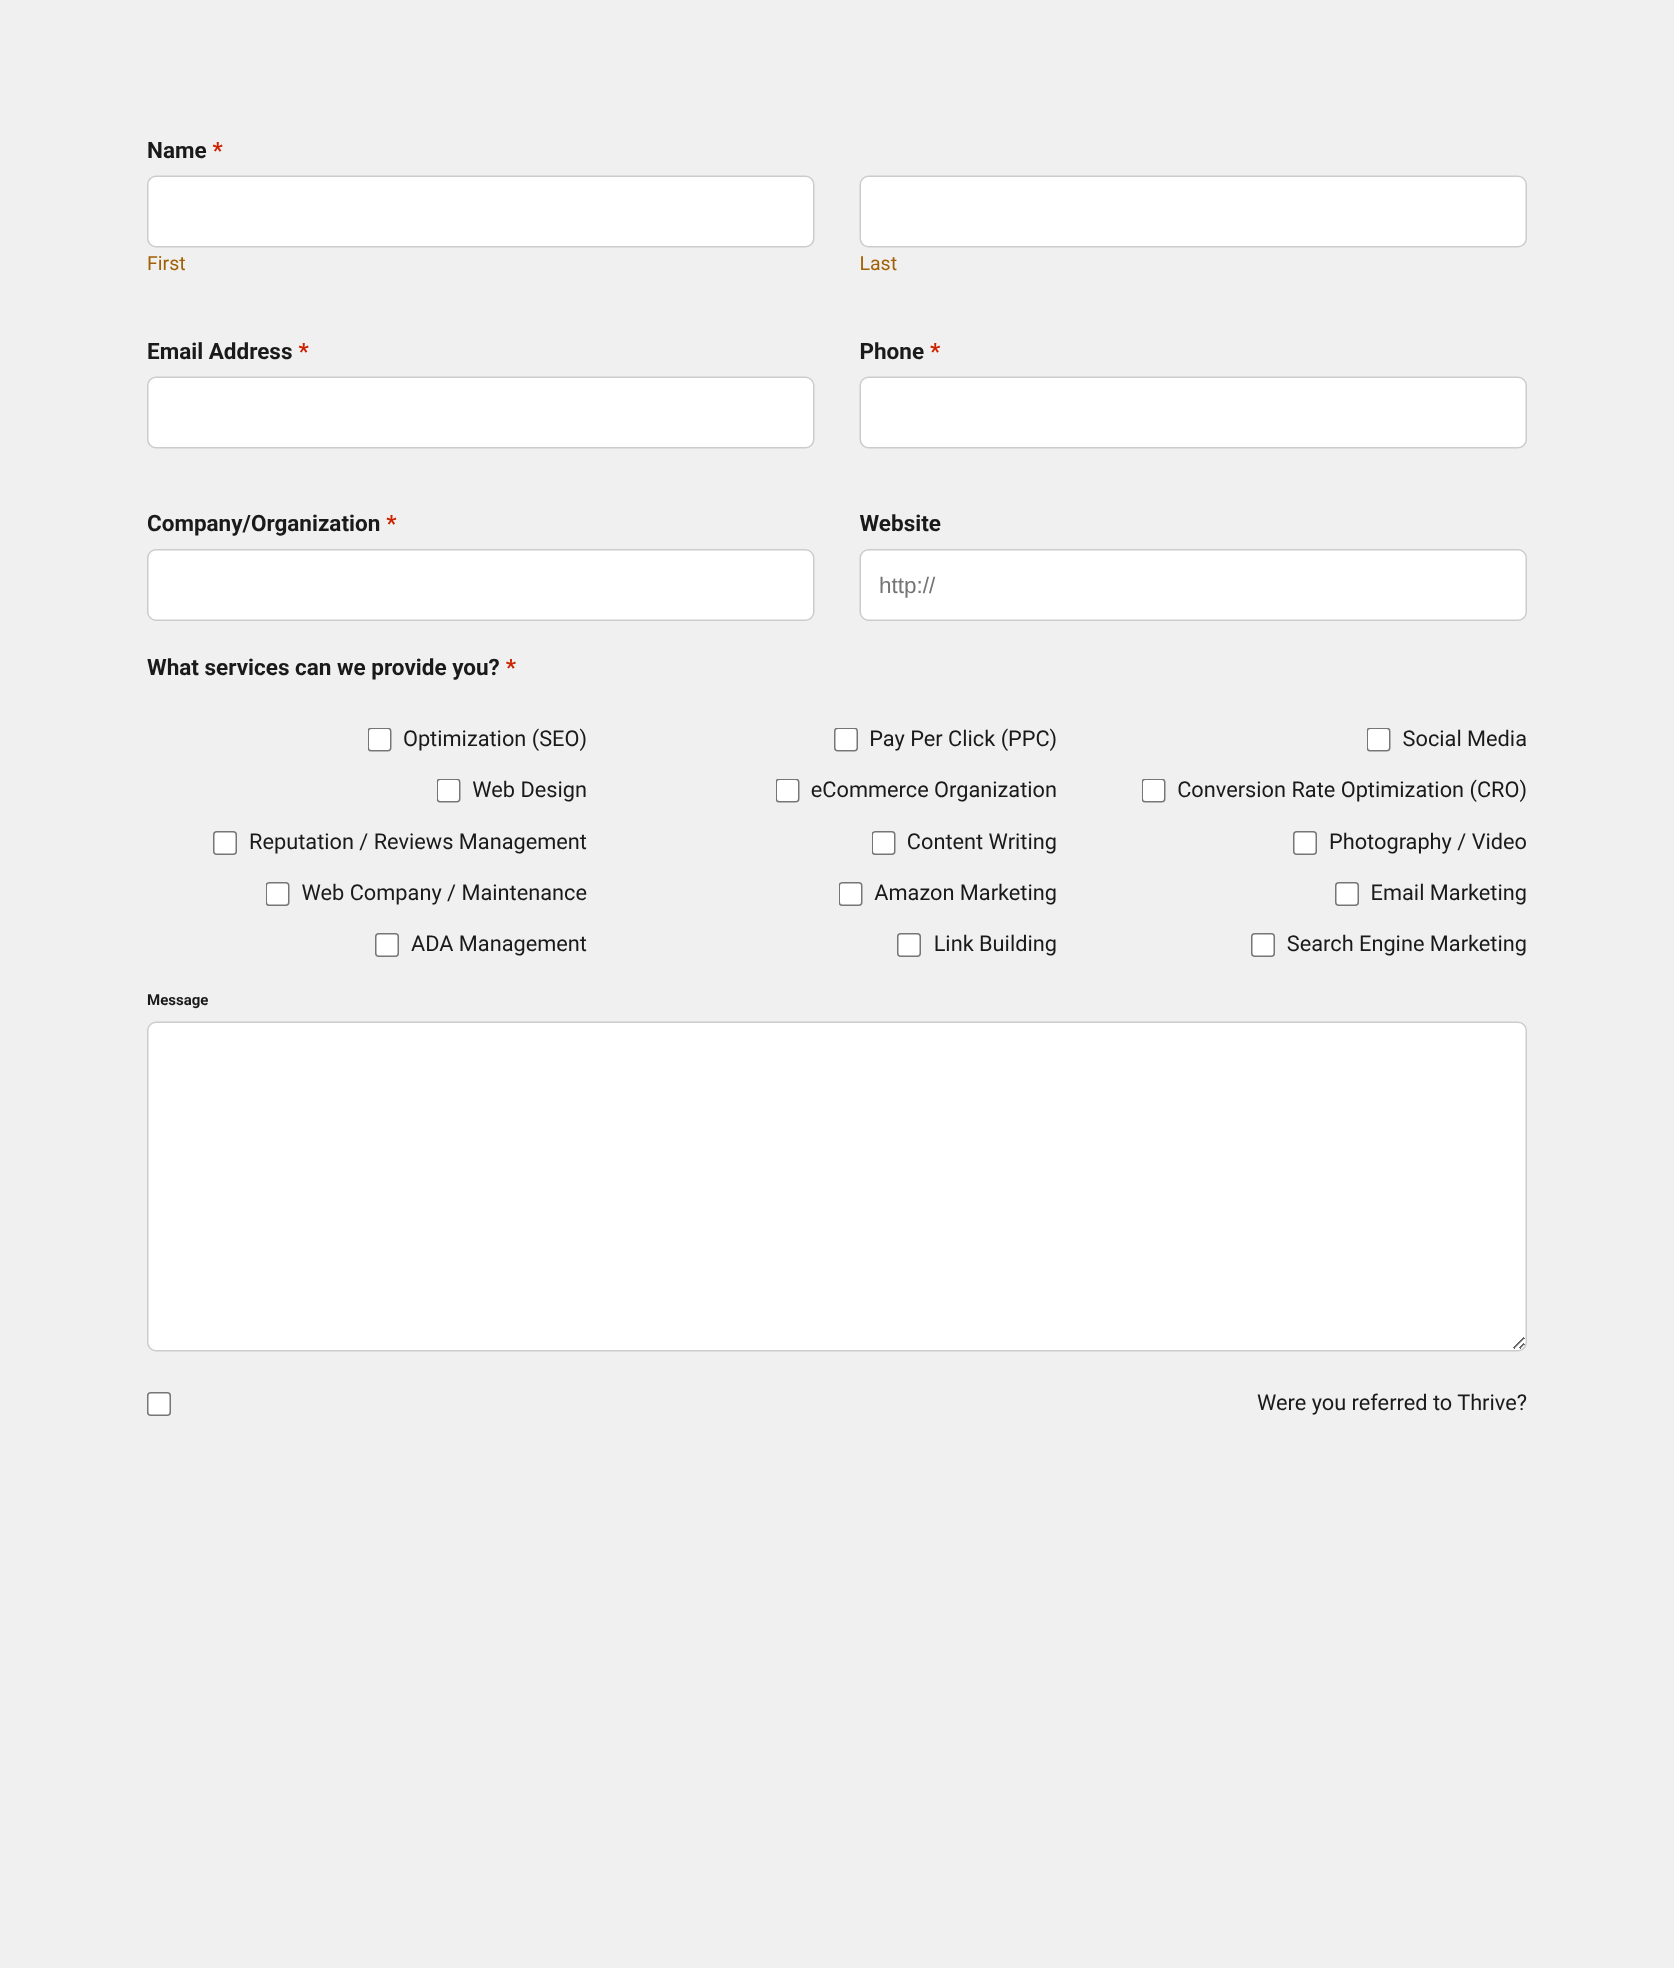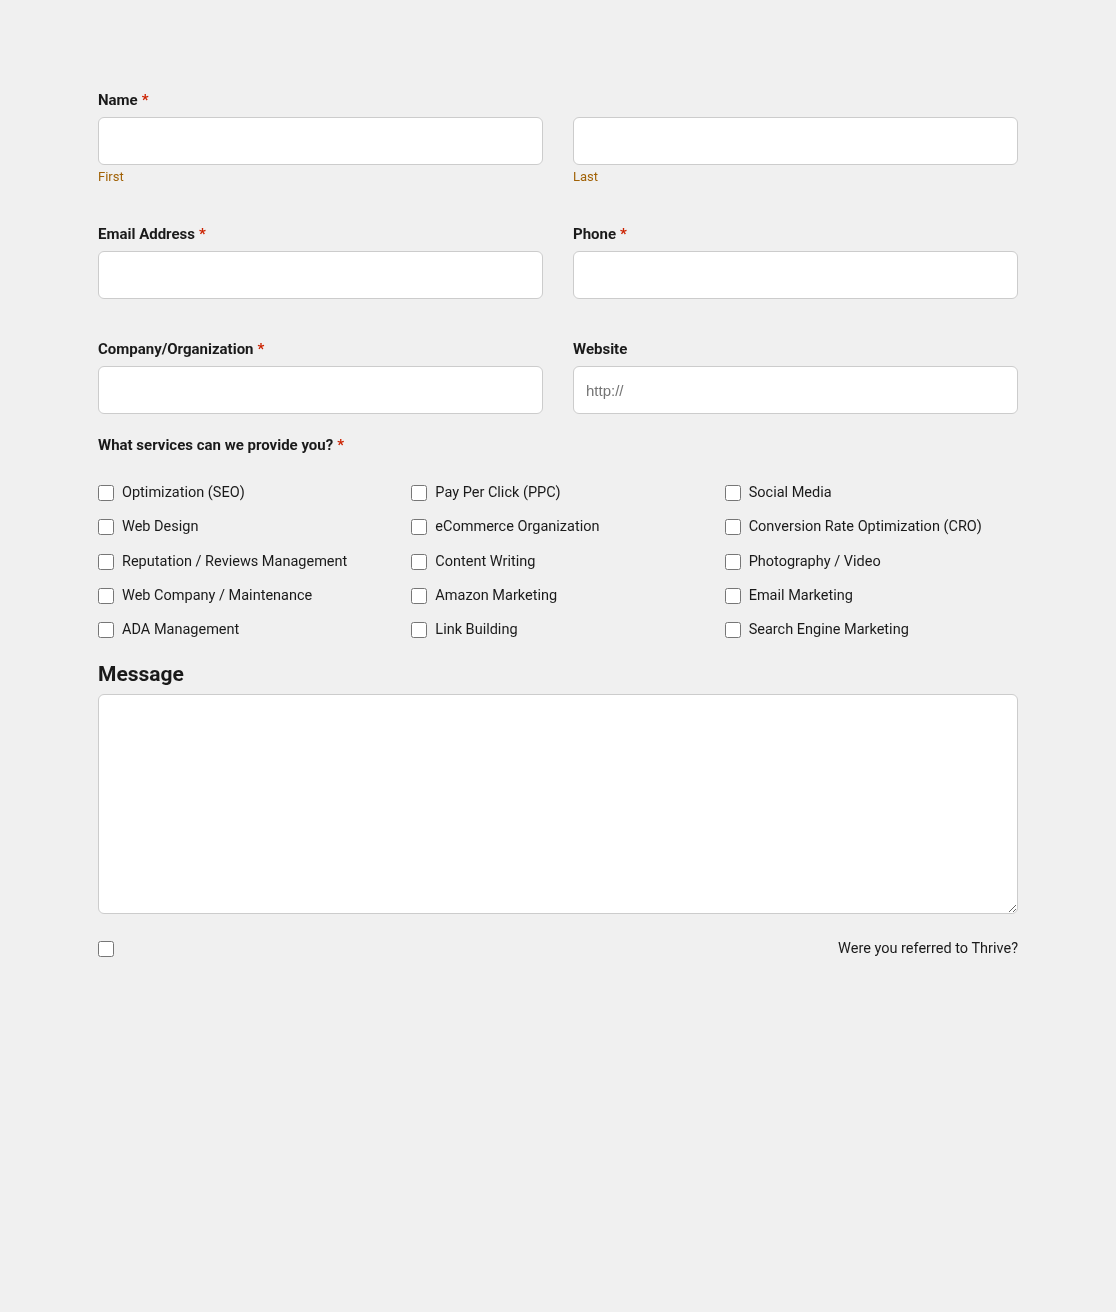--- a/index.html
+++ b/index.html
@@ -84,20 +84,21 @@
       grid-template-columns: repeat(3, 1fr);
       gap: 14px 20px;
     }
 
     .checkbox-item {
       display: flex;
       align-items: flex-start;
       gap: 8px;
       font-size: 14.5px;
       cursor: pointer;
+      justify-content: flex-end;
     }
 
     .checkbox-item input[type="checkbox"] {
       width: 16px;
       height: 16px;
       margin-top: 2px;
       flex-shrink: 0;
       cursor: pointer;
       accent-color: #333;
       border: 1.5px solid #555;
@@ -106,21 +107,21 @@
     .checkbox-label {
       line-height: 1.4;
     }
 
     .message-section {
       margin-bottom: 22px;
     }
 
     .message-label {
       font-weight: 700;
-      font-size: 21px;
+      font-size: 10px;
       margin-bottom: 8px;
       display: block;
     }
 
     textarea {
       width: 100%;
       height: 220px;
       border: 1.5px solid #ccc;
       border-radius: 6px;
       background: #fff;

